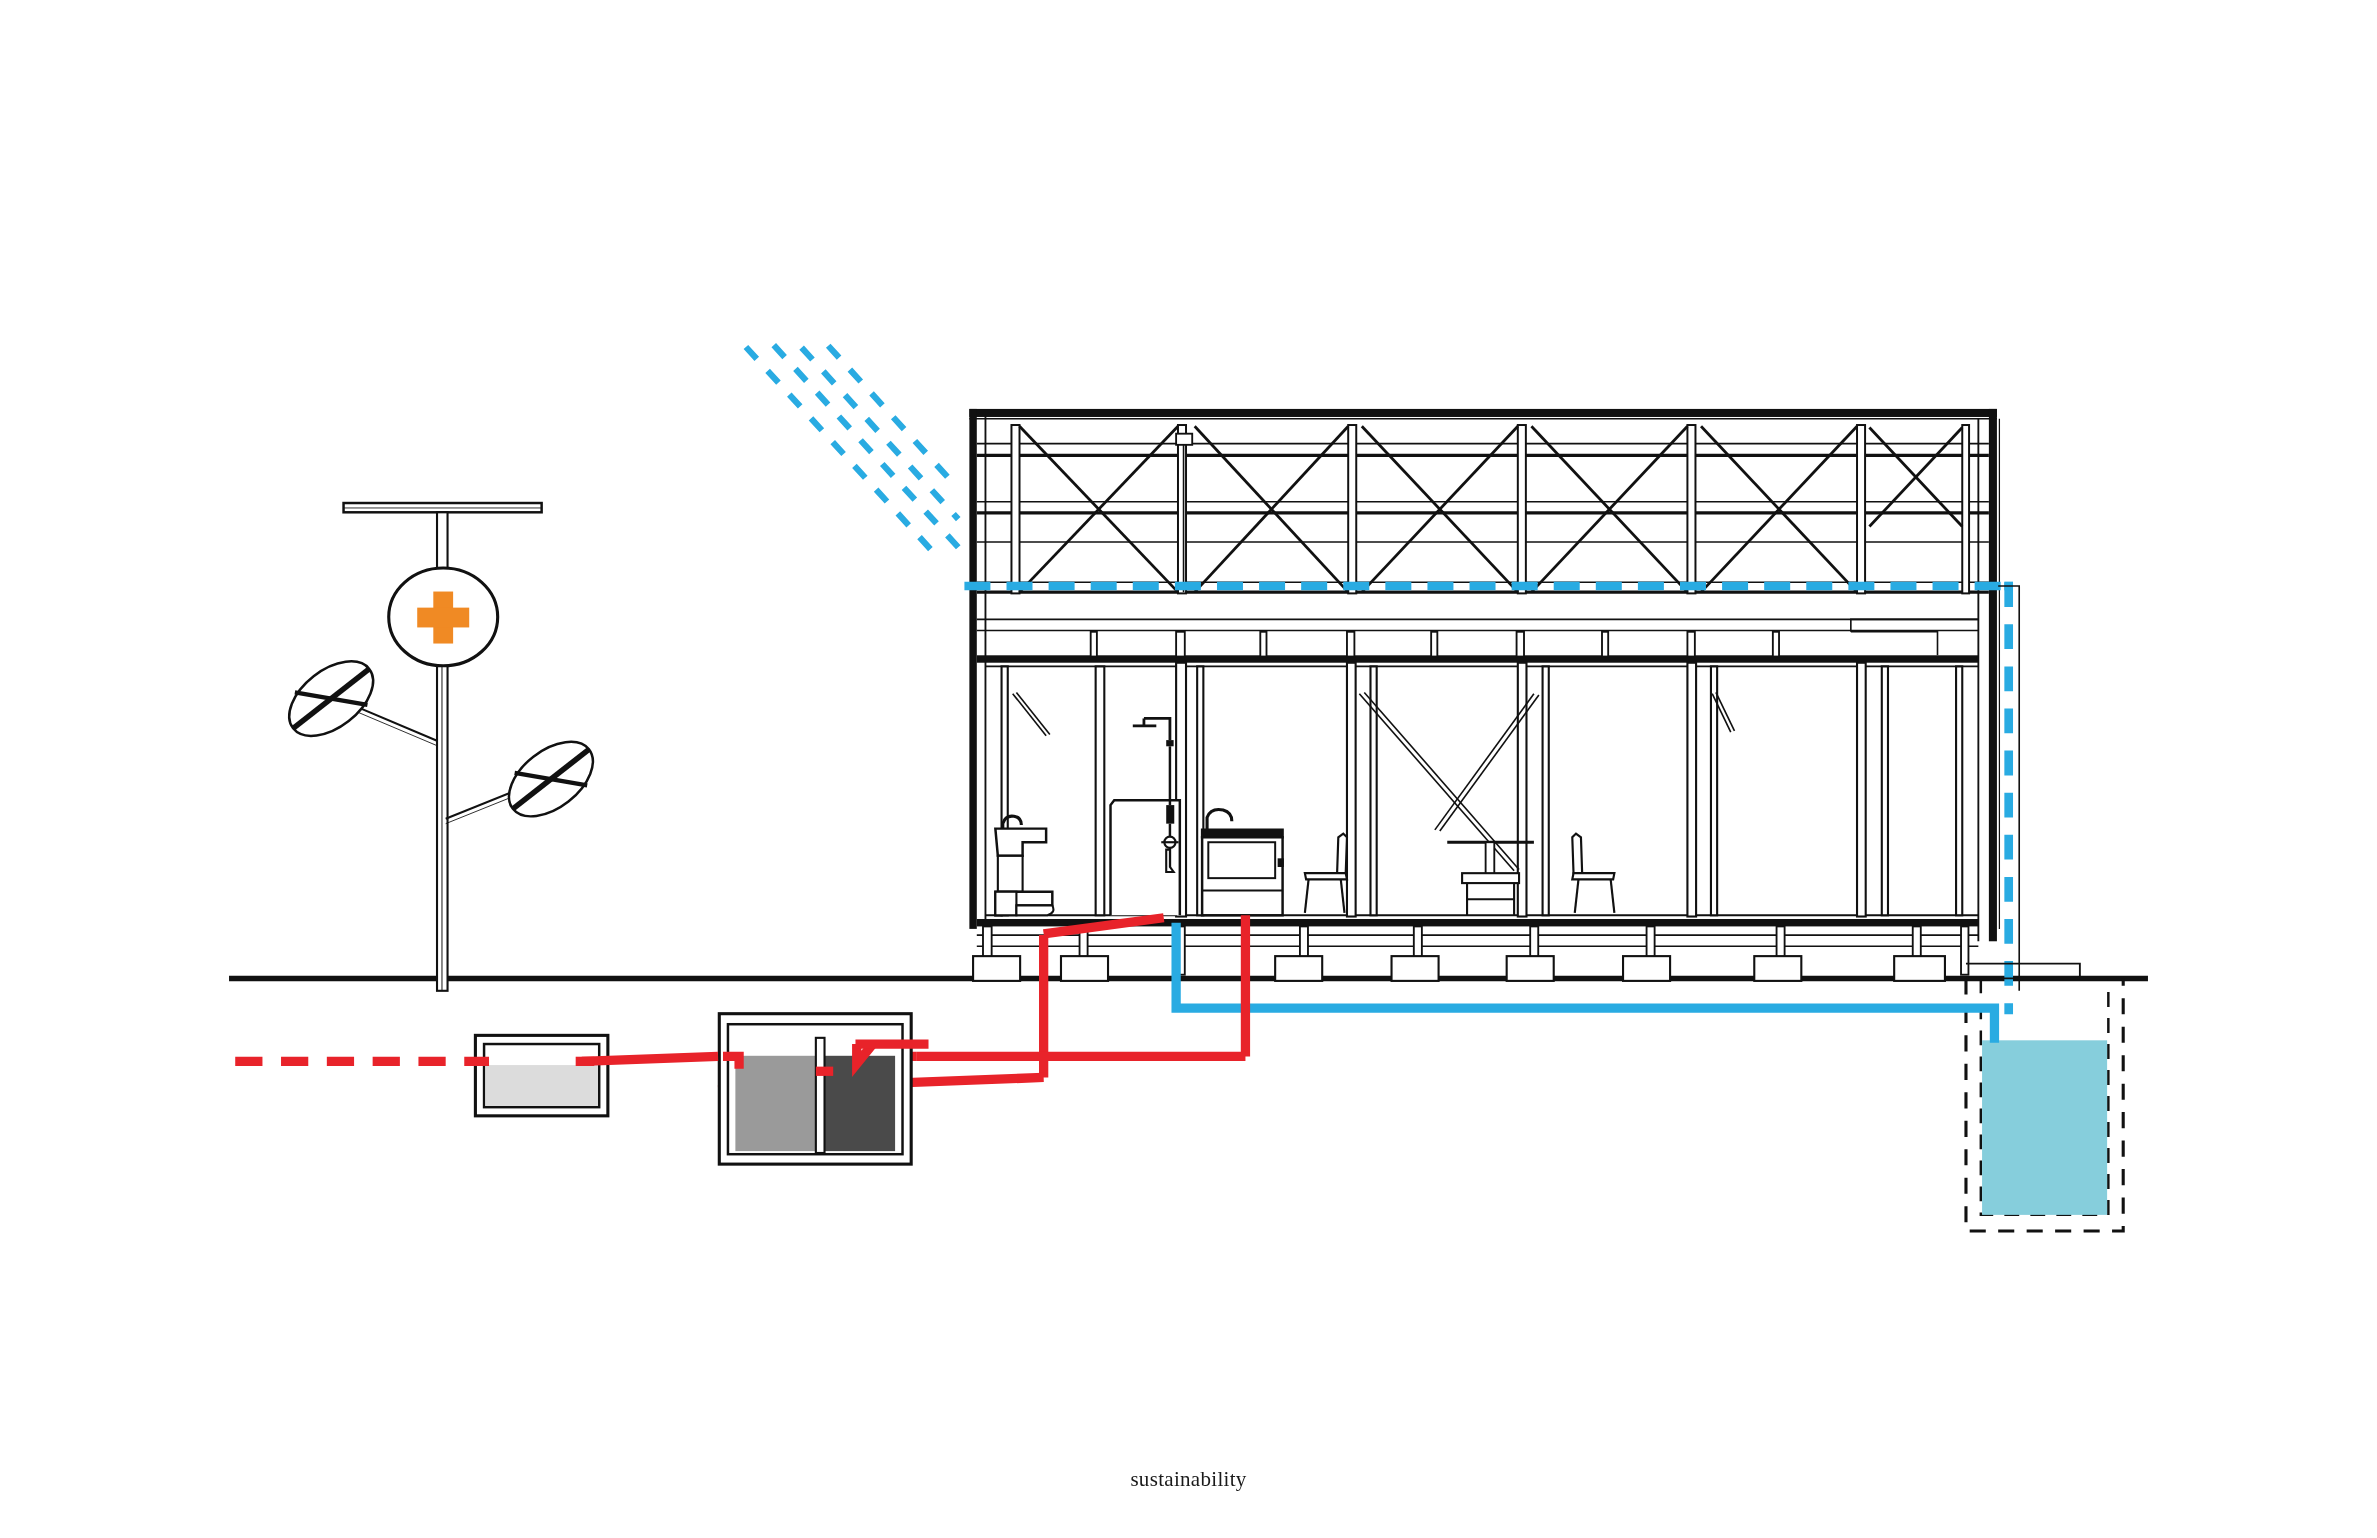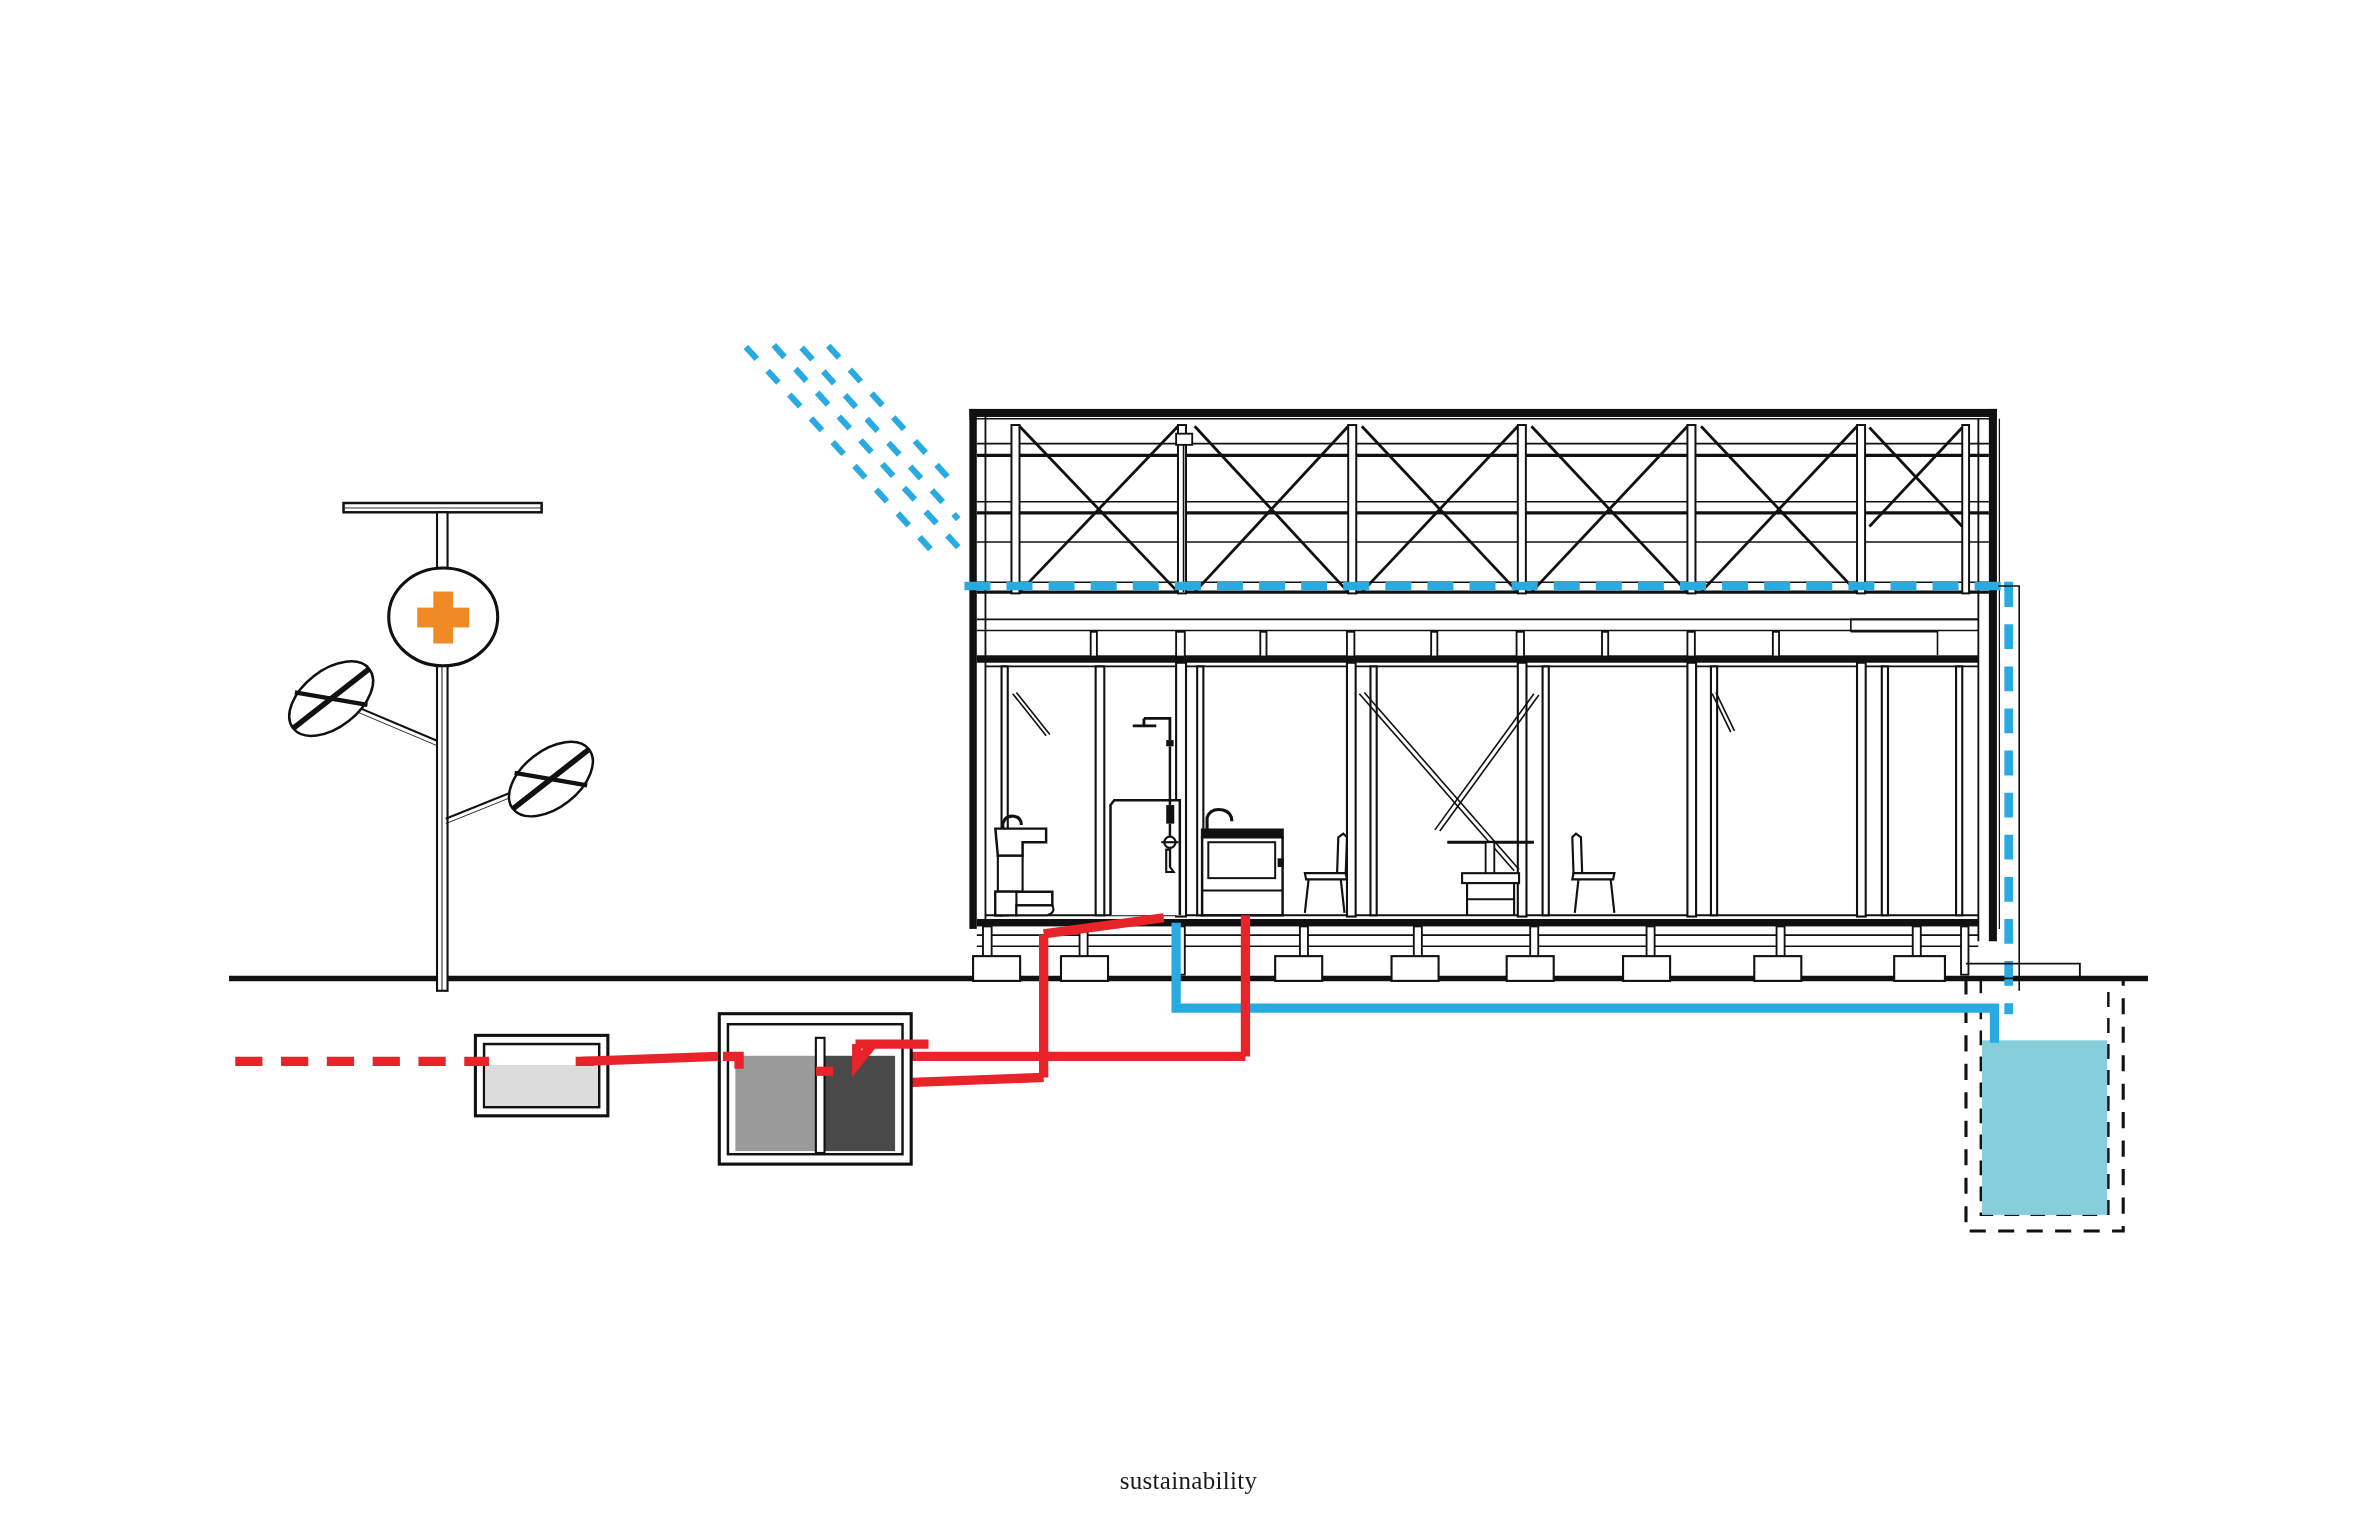--- a/index.html
+++ b/index.html
@@ -2,21 +2,21 @@
 <html style="font-size:10px"><head>
 <meta charset="utf-8">
 <title>sustainability</title>
 <style>
   html,body{margin:0;padding:0;background:#ffffff;}
   body{width:2377px;height:1539px;position:relative;overflow:hidden;
        font-family:"Liberation Serif", serif;}
   #sheet{position:absolute;left:0;top:0;width:2377px;height:1539px;background:#fff;}
   #diagram{position:absolute;left:0;top:0;width:2377px;height:1539px;}
   #caption{position:absolute;left:0;top:1467px;width:2377px;text-align:center;
-           font-family:"Liberation Serif", serif;font-size:25px;color:#1a1a1a;
+           font-family:"Liberation Serif", serif;font-size:21px;color:#1a1a1a;
            letter-spacing:0.3px;}
 </style>
 </head>
 <body>
 
 <div id="sheet">
 
   <svg id="diagram" viewBox="0 0 3840 2485" xmlns="http://www.w3.org/2000/svg">
 
     <defs>

